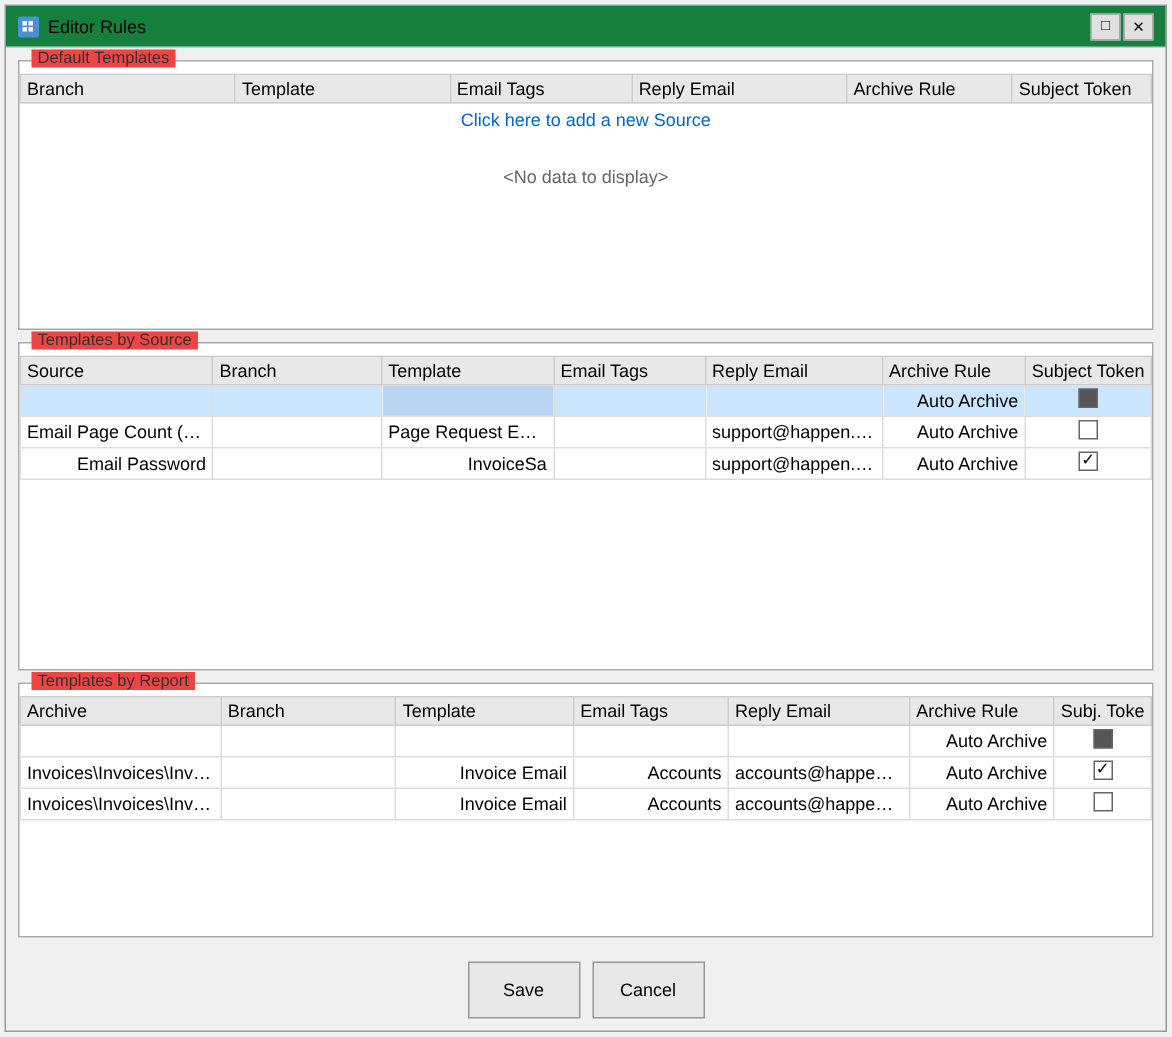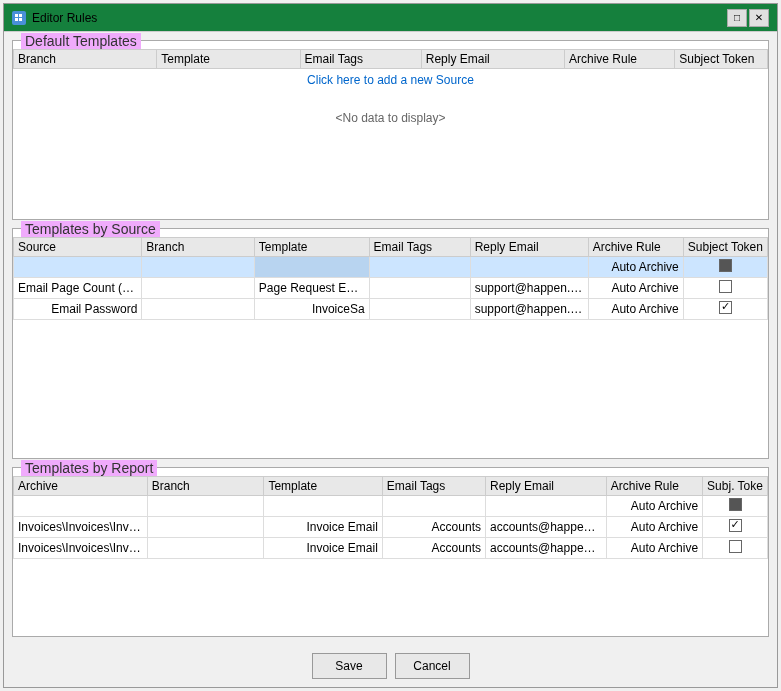--- a/index.html
+++ b/index.html
@@ -77,23 +77,23 @@
       border: 1px solid #aaa;
       background: #fff;
       position: relative;
       display: flex;
       flex-direction: column;
     }
     .section-legend {
       position: absolute;
       top: -8px;
       left: 8px;
-      background: #f0abfc;
+      background: #ef4444;
       padding: 0 4px;
-      font-size: 14px;
+      font-size: 11px;
       color: #333;
     }
     .section-content {
       margin-top: 8px;
       flex: 1;
       display: flex;
       flex-direction: column;
       overflow: hidden;
     }
     .section-default-templates {
@@ -174,21 +174,21 @@
     }
     .footer {
       display: flex;
       justify-content: center;
       gap: 8px;
       padding: 8px;
       flex-shrink: 0;
     }
     .footer-btn {
       width: 75px;
-      height: 26px;
+      height: 38px;
       border: 1px solid #999;
       background: #e8e8e8;
       cursor: pointer;
       font-size: 12px;
     }
     .table-scroll {
       overflow-y: auto;
       flex: 1;
     }
     .col-branch { width: 130px; }

